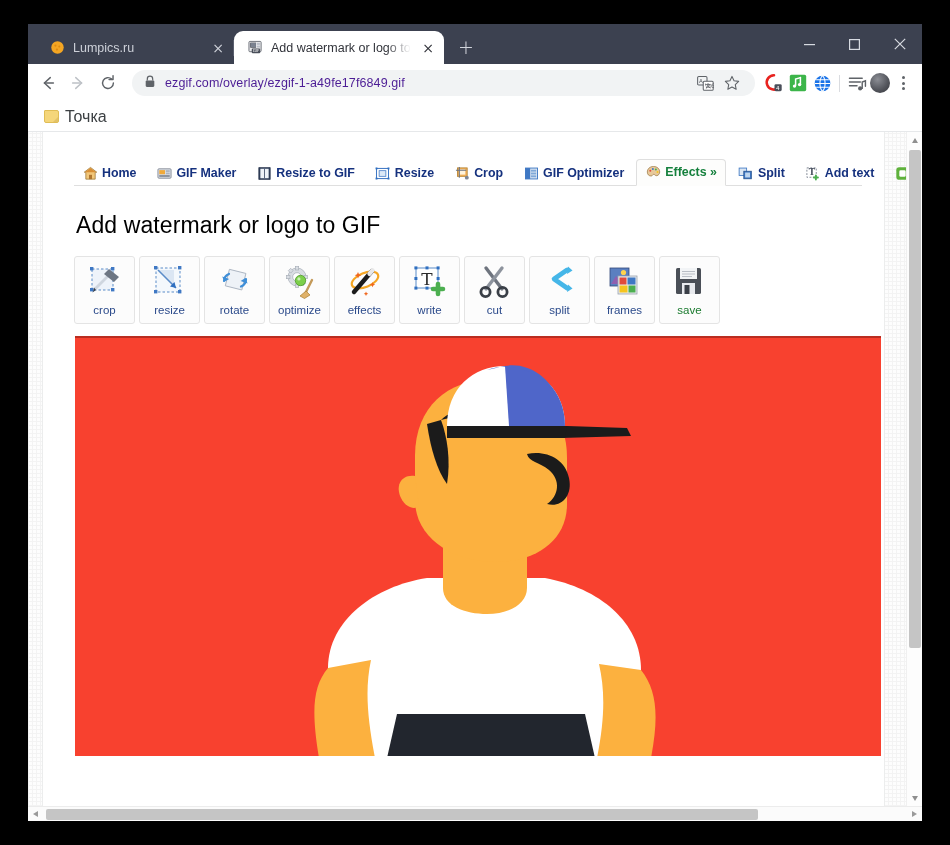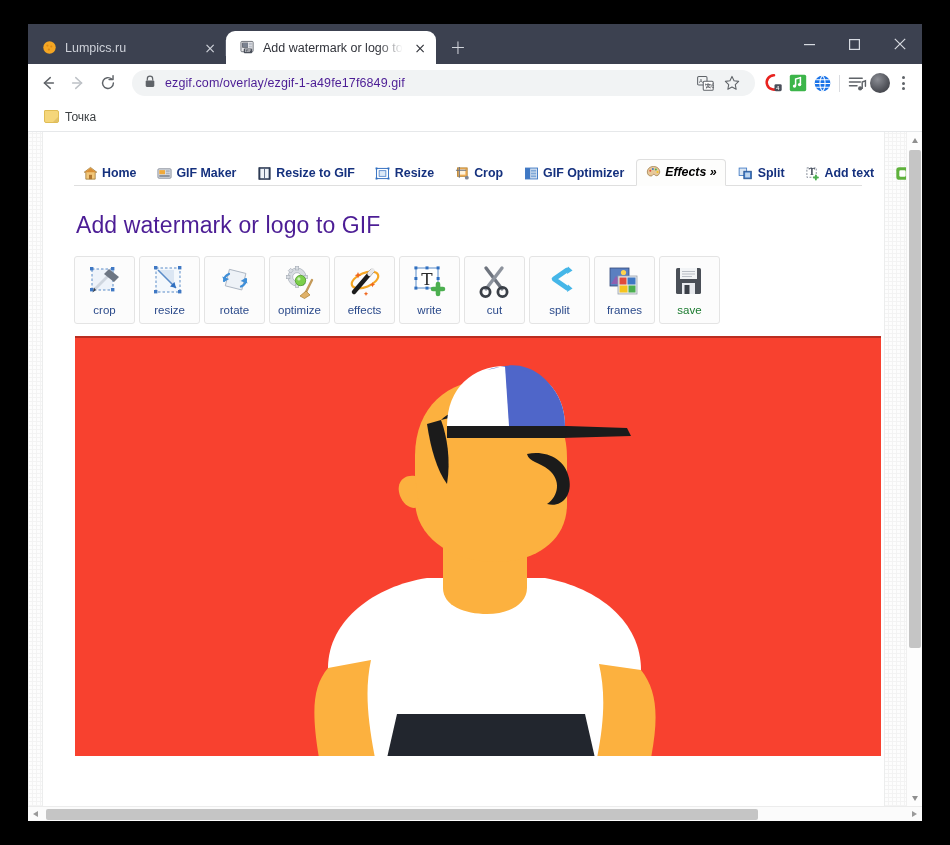--- a/index.html
+++ b/index.html
@@ -21,20 +21,21 @@
   }
 
   
   #tab-strip {
     height: 40px;
     background: #3c4150;
     display: flex;
     align-items: flex-end;
     position: relative;
     flex: 0 0 auto;
+    padding-left: 8px;
   }
   .tab {
     height: 33px;
     display: flex; align-items: center;
     gap: 8px;
     padding: 0 8px 0 13px;
     position: relative;
     font-size: 12.5px;
     color: #cdd0d8;
     min-width: 0;
@@ -164,21 +165,21 @@
     background: #fff;
     display: flex; align-items: center;
     padding-left: 10px;
     gap: 7px;
     border-bottom: 1px solid #e6e8ea;
     flex: 0 0 auto;
   }
   .bookmark {
     display: flex; align-items: center; gap: 6px;
     padding: 3px 6px;
-    font-size: 12px; color: #3c4043;
+    font-size: 16px; color: #3c4043;
   }
   .folder-icon {
     width: 15px; height: 13px;
     background: #f5d67a;
     border-radius: 1px 2px 2px 2px;
     position: relative;
     border: 1px solid #e0bd55;
   }
   .folder-icon::after {
     content:""; position:absolute; right:0; bottom:0;
@@ -249,35 +250,34 @@
     color: #15317e;
     white-space: nowrap;
     position: relative;
     top: 1px;
   }
   .ez-nav-item.active {
     background: #fdfdfc;
     border: 1px solid #dfdfdf;
     border-bottom: 1px solid #fdfdfc;
     border-radius: 4px 4px 0 0;
-    color: #000000;
-    font-style: italic;
+    color: #15803d;
   }
   .ez-nav-icon {
     width: 16px; height: 16px;
     flex: 0 0 16px;
     display: flex; align-items: center; justify-content: center;
   }
 
   
   #page-heading {
     margin: 26px 0 0 33px;
     font-size: 23px;
     font-weight: 400;
-    color: #4c1d95;
+    color: #000000;
     letter-spacing: .1px;
   }
 
   
   #tool-row {
     margin: 17px 0 0 31px;
     display: flex;
     gap: 4px;
   }
   .tool-btn {

